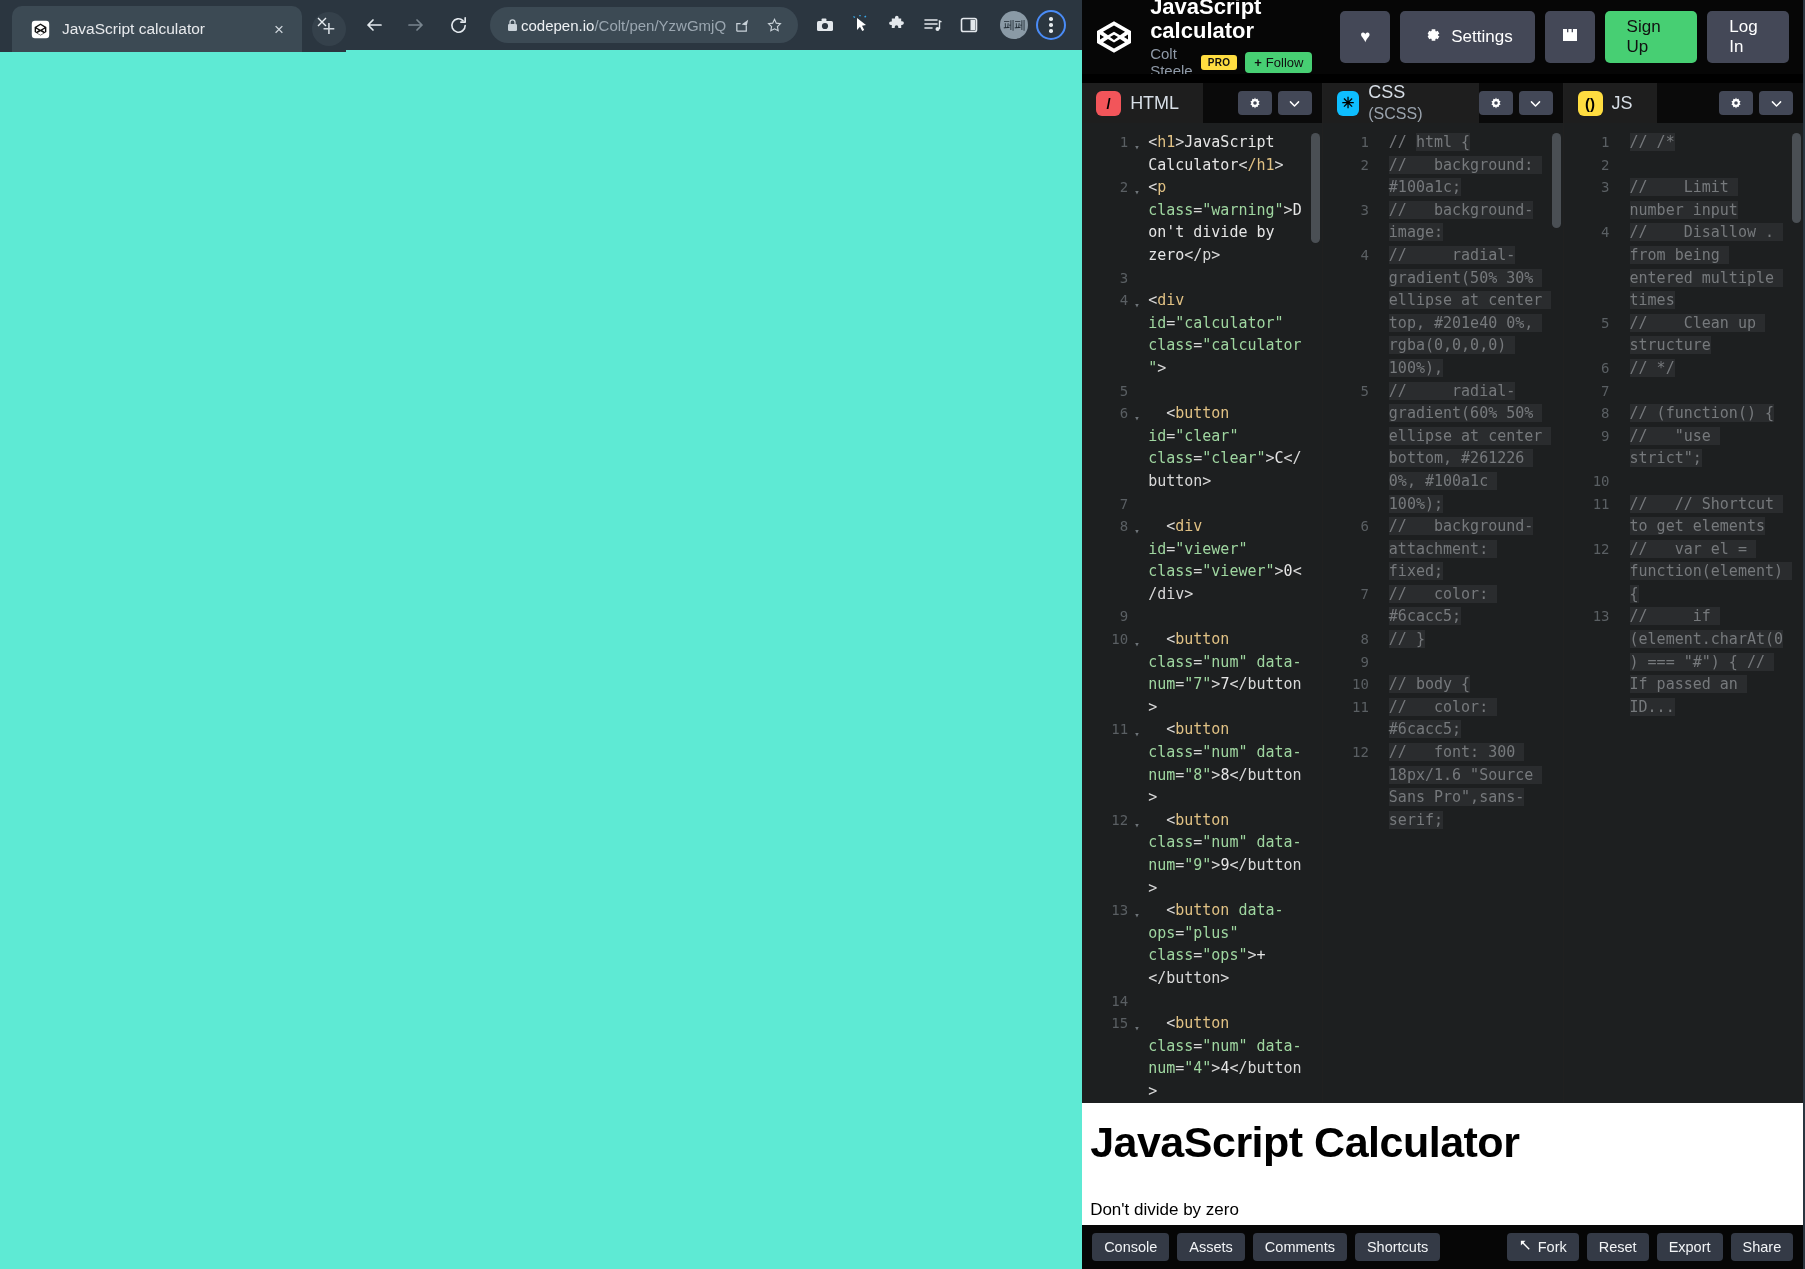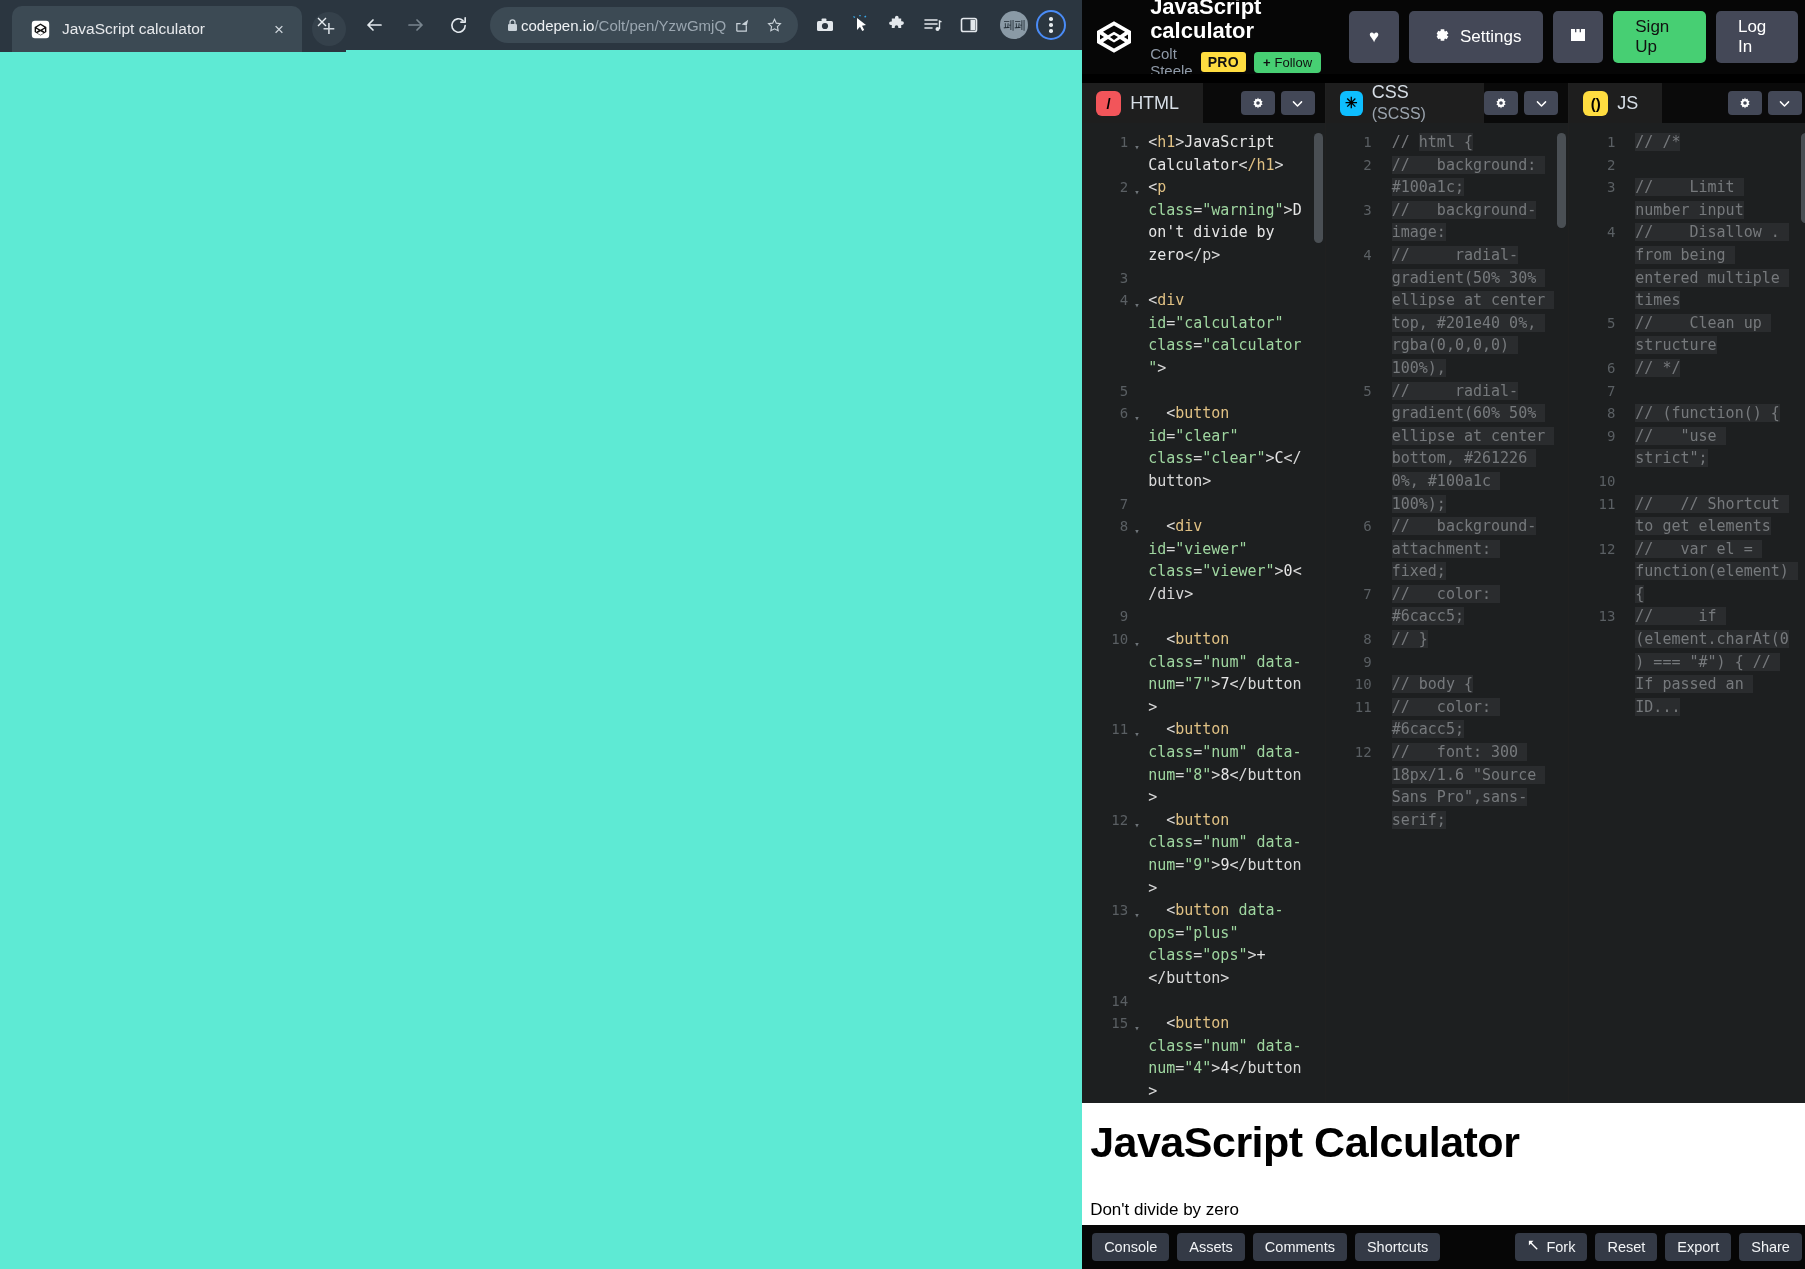--- a/index.html
+++ b/index.html
@@ -81,21 +81,21 @@
   .cp-header {
     height: 74px; background: #060606; display: flex; align-items: center;
     padding: 0 14px 0 10px; gap: 14px; flex: 0 0 74px;
   }
   .cp-logo { width: 44px; height: 44px; flex: 0 0 44px; display: flex; align-items: center; justify-content: center; }
   .cp-titlegroup { display: flex; flex-direction: column; justify-content: center; gap: 2px; }
   .cp-pen-title { color: #fff; font-size: 22px; font-weight: bold; line-height: 1.1; }
   .cp-meta { display: flex; align-items: center; gap: 8px; }
   .cp-author { color: #8f9aa8; font-size: 15px; }
   .cp-pro {
-    background: #ffdd40; color: #111; font-size: 14px; font-weight: bold; padding: 2px 7px;
+    background: #ffdd40; color: #111; font-size: 10px; font-weight: bold; padding: 2px 7px;
     border-radius: 3px; letter-spacing: .3px;
   }
   .cp-follow {
     background: #47cf73; color: #111; font-size: 13px; padding: 3px 9px; border-radius: 4px;
     display: flex; align-items: center; gap: 4px;
   }
   .cp-spacer { flex: 1; }
   .cp-actions { display: flex; align-items: center; gap: 10px; }
   .cp-btn {
     background: #444857; color: #fff; border-radius: 5px; height: 52px; display: flex;

